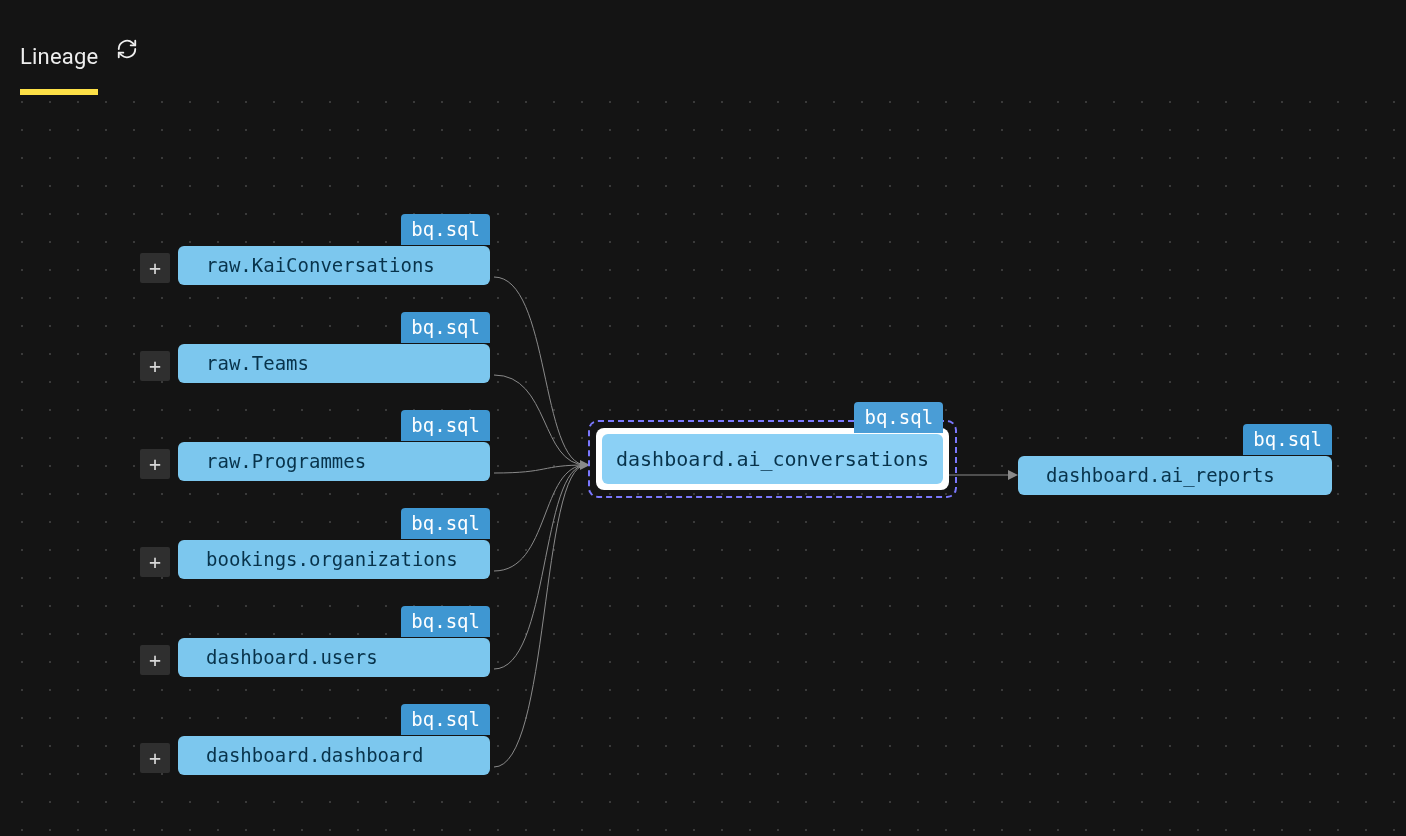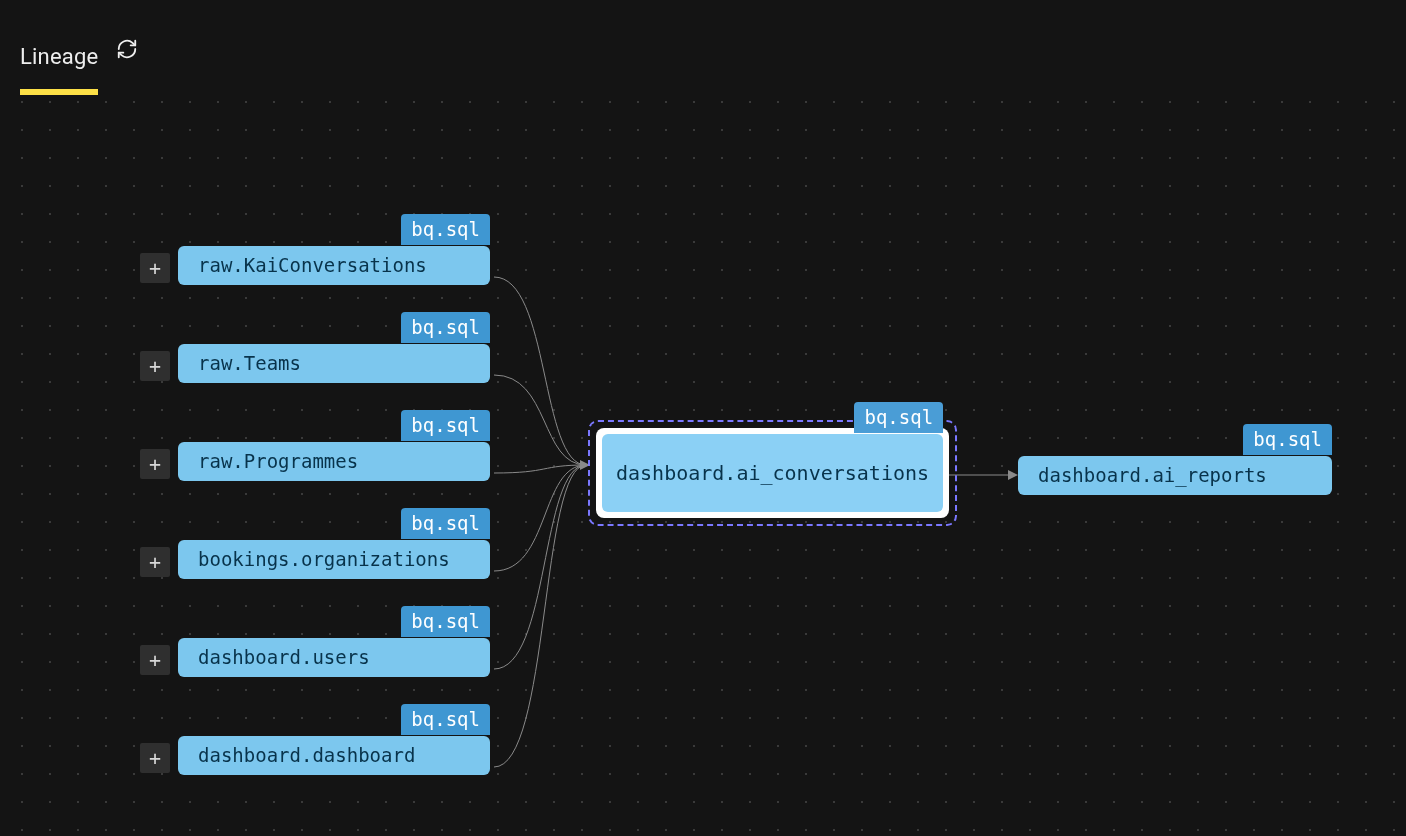--- a/index.html
+++ b/index.html
@@ -87,21 +87,21 @@
   .node {
     position: relative;
     background: #7cc7ee;
     color: #08334b;
     border-radius: 6px;
     font-size: 19px;
     line-height: 1;
     min-width: 312px;
   }
   .node-body {
-    padding: 10px 12px 10px 20px;
+    padding: 10px 12px 10px 28px;
   }
   .node-tag {
     position: absolute;
     top: -32px;
     right: 0;
     background: #3f97d2;
     color: #ffffff;
     font-size: 19px;
     padding: 6px 10px;
     border-radius: 4px 4px 0 0;
@@ -121,21 +121,21 @@
     background: #ffffff;
     border-radius: 8px;
     padding: 6px;
   }
   .focus-inner .node {
     background: #8bd0f5;
     color: #08334b;
     font-size: 20px;
   }
   .focus-inner .node-body {
-    padding: 29px 14px;
+    padding: 15px 14px;
     text-align: center;
   }
   .focus-inner .node-tag {
     top: -32px;
     right: 0;
     background: #4a9dd6;
   }
 </style>
 </head>
 <body>

